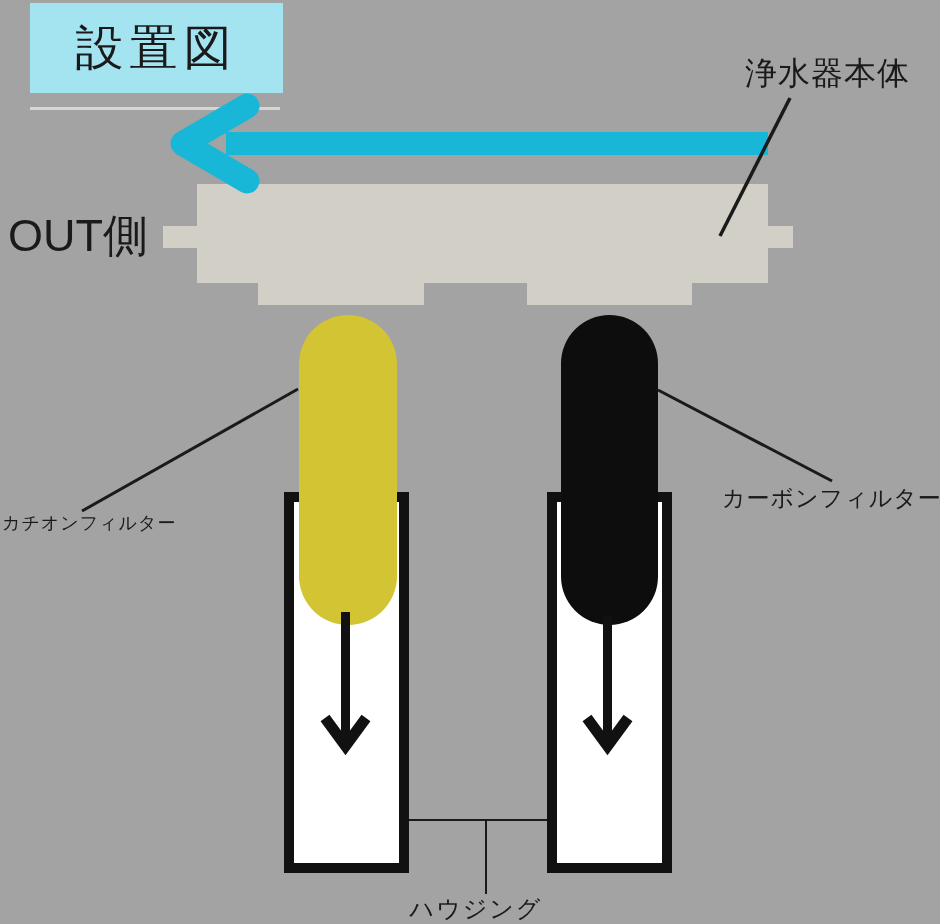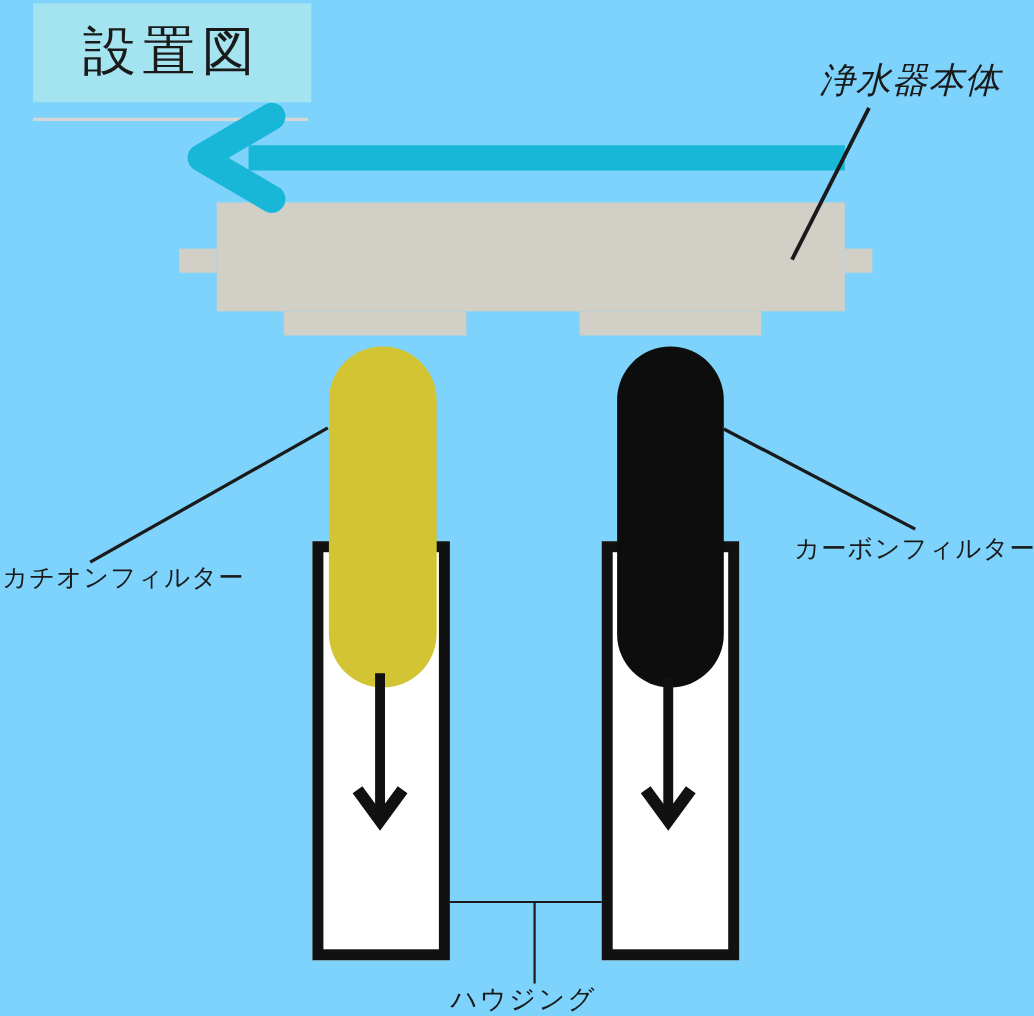--- a/index.html
+++ b/index.html
@@ -1,29 +1,29 @@
 <!DOCTYPE html>
 <html><head>
 <meta charset="utf-8">
 <style>
   html,body{margin:0;padding:0;background:#ffffff;}
   body{font-family:"Liberation Sans", sans-serif;}
-  .stage{position:relative;width:940px;height:924px;background:#7dd3fc;overflow:hidden;}
+  .stage{position:relative;width:940px;height:924px;background:#a3a3a3;overflow:hidden;}
   .abs{position:absolute;}
   .txt{color:#1a1a1a;white-space:nowrap;line-height:1;}
 
   
   .title-box{left:30px;top:3px;width:253px;height:90px;background:#a4e3f0;
              display:flex;align-items:center;justify-content:center;}
   .title-box .txt{font-size:48px;letter-spacing:6px;font-weight:500;}
   .title-underline{left:30px;top:107px;width:250px;height:3px;background:#d6d6d6;}
 
   
   .flow-label{left:482px;top:68px;transform:translateX(-50%);font-size:46px;font-weight:500;letter-spacing:2px;}
-  .body-label{left:745px;top:57px;font-size:32px;letter-spacing:1px;font-style:italic;}
+  .body-label{left:745px;top:57px;font-size:32px;letter-spacing:1px;}
 
   
   .gray{background:#d2cfc6;}
   .body-main{left:197px;top:184px;width:571px;height:99px;}
   .port-left{left:163px;top:226px;width:34px;height:22px;}
   .port-right{left:768px;top:226px;width:25px;height:22px;}
   .tab-left{left:258px;top:283px;width:166px;height:22px;}
   .tab-right{left:527px;top:283px;width:165px;height:22px;}
 
   .out-label{left:8px;top:213px;font-size:45px;}
@@ -33,21 +33,21 @@
   .housing{background:#ffffff;border:10px solid #111111;box-sizing:border-box;width:125px;height:381px;top:492px;}
   .housing-left{left:284px;}
   .housing-right{left:547px;}
 
   
   .pill{width:98px;height:310px;border-radius:49px;top:315px;}
   .pill-yellow{left:299px;background:#d2c433;}
   .pill-black{left:561px;width:97px;background:#0d0d0d;}
 
   
-  .cation-label{left:2px;top:514px;font-size:23px;letter-spacing:1px;}
+  .cation-label{left:2px;top:514px;font-size:18px;letter-spacing:1px;}
   .carbon-label{left:722px;top:487px;font-size:23px;letter-spacing:1px;}
   .housing-label{left:476px;top:897px;transform:translateX(-50%);font-size:24px;letter-spacing:2px;}
 
   svg.overlay{position:absolute;left:0;top:0;width:940px;height:924px;pointer-events:none;}
 </style>
 </head>
 <body>
 
 <div class="stage">
 
@@ -62,20 +62,21 @@
 
   <div class="abs pill pill-yellow"></div>
   <div class="abs pill pill-black"></div>
 
   <div class="abs title-box">
     <span class="txt">設置図</span>
   </div>
   <div class="abs title-underline"></div>
 
   <div class="abs txt body-label">浄水器本体</div>
+  <div class="abs txt out-label">OUT側</div>
   <div class="abs txt cation-label">カチオンフィルター</div>
   <div class="abs txt carbon-label">カーボンフィルター</div>
   <div class="abs txt housing-label">ハウジング</div>
 
   <svg class="overlay" viewBox="0 0 940 924">
 
     <g>
       <line x1="226" y1="143.5" x2="768" y2="143.5" stroke="#18b7d7" stroke-width="23"></line>
       <polyline points="247,106 183,143.5 247,181" fill="none" stroke="#18b7d7" stroke-width="25" stroke-linecap="round" stroke-linejoin="round"></polyline>
     </g>

